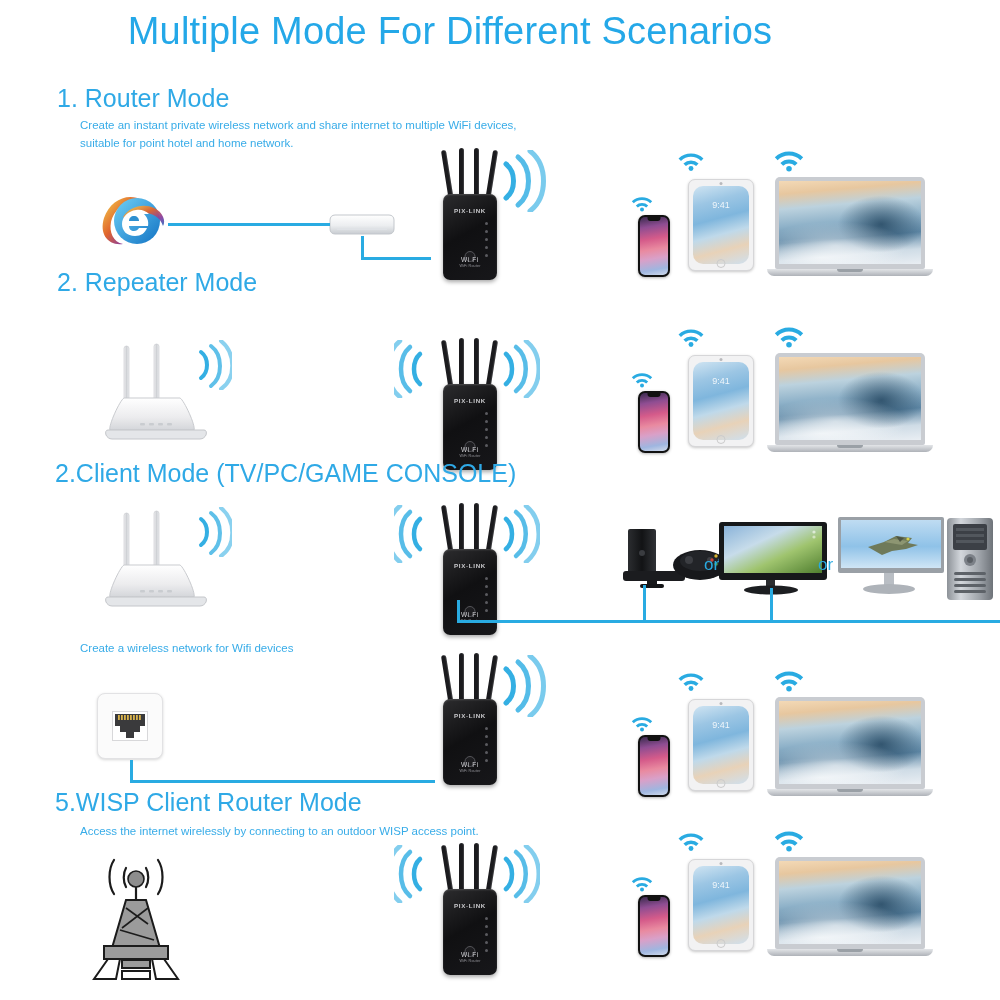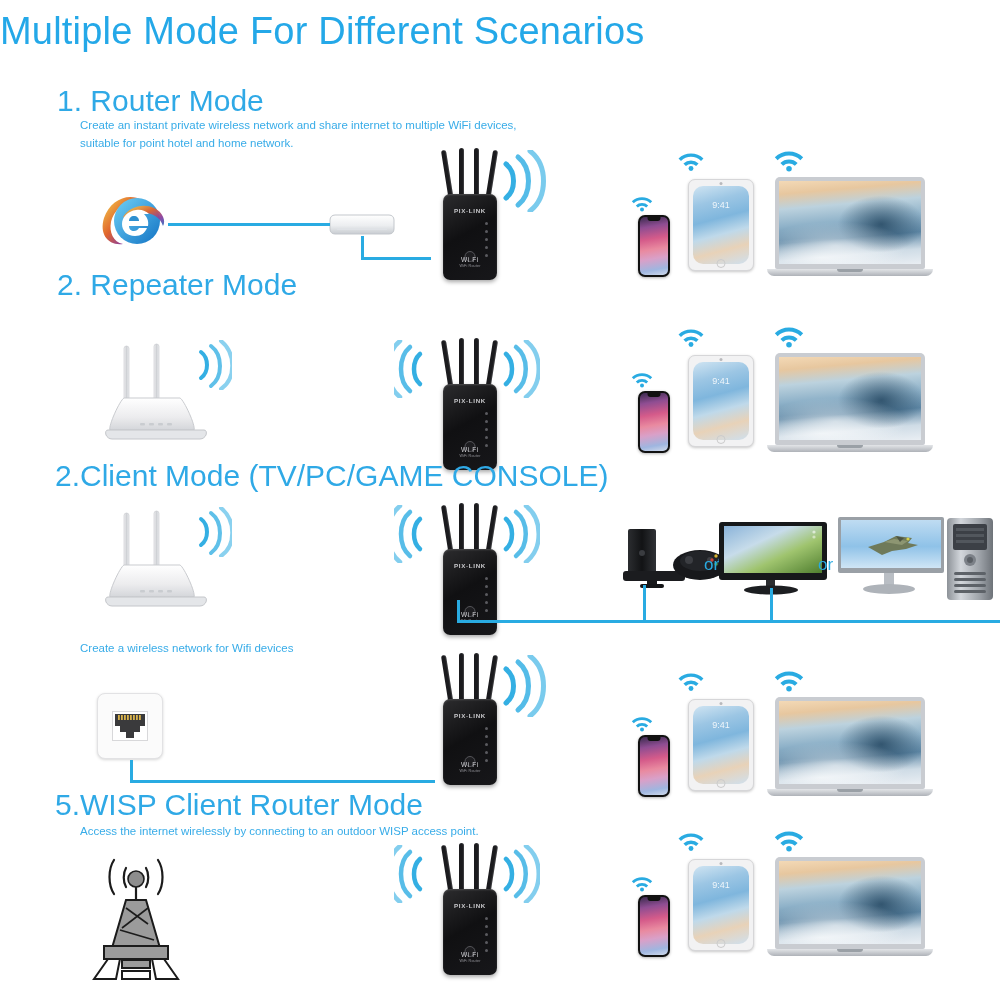--- a/index.html
+++ b/index.html
@@ -8,36 +8,37 @@
     background: #ffffff;
     font-family: "Liberation Sans", sans-serif;
     position: relative;
     overflow: hidden;
   }
   .page { position: relative; width: 1000px; height: 1000px; }
 
   
   .title {
     position: absolute; left: 0; top: 10px; width: 900px;
+    text-align: center;
     font-size: 38px; font-weight: 400; letter-spacing: .2px;
     color: #24a8e8;
     white-space: nowrap;
   }
   .logo { position: absolute; left: 925px; top: 8px; width: 70px; height: 82px; }
   .logo-mark { width: 70px; height: 62px; display: block; }
   .logo-text {
     text-align: center; font-size: 9px; letter-spacing: .5px;
     color: #9ed3ef; font-family: "Liberation Sans", sans-serif;
     margin-top: -2px;
   }
 
   
   .sec-head {
     position: absolute;
-    font-size: 30px; color: #2fa9e6; font-weight: 400; white-space: nowrap;
+    font-size: 25px; color: #2fa9e6; font-weight: 400; white-space: nowrap;
   }
   .sec-sub {
     position: absolute;
     font-size: 11.5px; color: #38ace8; line-height: 1.75; white-space: nowrap;
   }
 
   
   .wire { position: absolute; background: #29abe2; }
   .wire.h { height: 3px; }
   .wire.v { width: 3px; }

